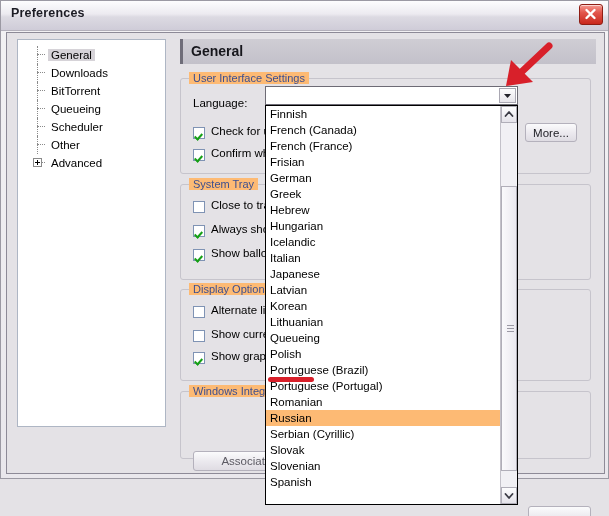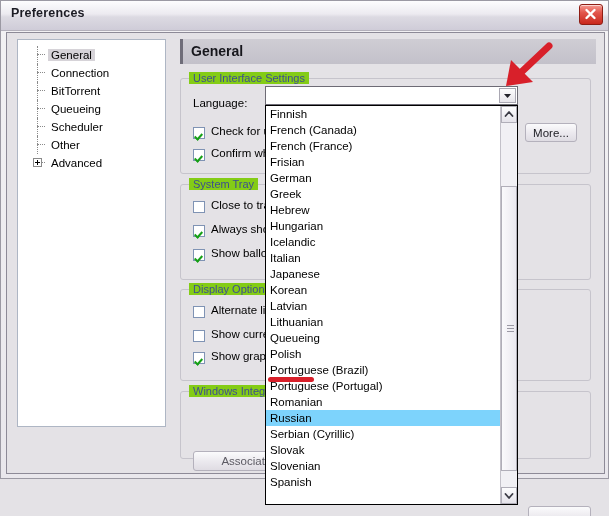--- a/index.html
+++ b/index.html
@@ -94,21 +94,21 @@
   }
 
   
   .group{
     position:absolute;
     border:1px solid #c6c4cc;border-radius:3px;
     box-sizing:border-box;
   }
   .group-title{
     position:absolute;top:-7px;left:8px;
-    background:#84cc16;padding:0 4px;
+    background:#fdba74;padding:0 4px;
     color:#3d4f8f;font-size:11px;text-align:right;
   }
   .row{position:absolute;font-size:11.5px;white-space:nowrap;}
 
   .cb{
     position:absolute;width:12px;height:12px;
     border:1px solid #7f93b4;background:#fff;box-sizing:border-box;
   }
   .cb.on:after{
     content:"";position:absolute;left:2px;top:4px;
@@ -146,21 +146,21 @@
   #dropdown{
     position:absolute;left:265px;top:105px;width:253px;height:400px;
     background:#fff;border:1px solid #000;box-sizing:border-box;
     z-index:60;overflow:hidden;
   }
   #dd-list{position:absolute;left:0;top:0;width:234px;}
   .dd-item{
     height:16px;line-height:16px;padding-left:4px;
     font-size:11.5px;white-space:nowrap;cursor:default;
   }
-  .dd-item.sel{background:#7dd3fc;}
+  .dd-item.sel{background:#fdba74;}
 
   
   #dd-scroll{
     position:absolute;right:0;top:0;width:17px;height:398px;
     background:#f1f0f4;border-left:1px solid #c3c1c9;box-sizing:border-box;
   }
   .sb-btn{
     position:absolute;left:0;width:16px;height:17px;
     background:linear-gradient(to bottom,#fdfdfe,#e4e2e9);
     border:1px solid #b0aeb8;box-sizing:border-box;cursor:pointer;
@@ -204,21 +204,21 @@
       <div style="height:6px"></div>
 
       <div class="tree-item sel">
         <span class="vline"></span>
         <span class="dotline"></span>
         <span class="lbl">General</span>
       </div>
       <div class="tree-item">
         <span class="vline"></span>
         <span class="dotline"></span>
-        <span class="lbl">Connection</span>
+        <span class="lbl">Downloads</span>
       </div>
       <div class="tree-item">
         <span class="vline"></span>
         <span class="dotline"></span>
         <span class="lbl">BitTorrent</span>
       </div>
       <div class="tree-item">
         <span class="vline"></span>
         <span class="dotline"></span>
         <span class="lbl">Queueing</span>
@@ -329,22 +329,22 @@
       <div class="dd-item">French (Canada)</div>
       <div class="dd-item">French (France)</div>
       <div class="dd-item">Frisian</div>
       <div class="dd-item">German</div>
       <div class="dd-item">Greek</div>
       <div class="dd-item">Hebrew</div>
       <div class="dd-item">Hungarian</div>
       <div class="dd-item">Icelandic</div>
       <div class="dd-item">Italian</div>
       <div class="dd-item">Japanese</div>
+      <div class="dd-item">Latvian</div>
       <div class="dd-item">Korean</div>
-      <div class="dd-item">Latvian</div>
       <div class="dd-item">Lithuanian</div>
       <div class="dd-item">Queueing</div>
       <div class="dd-item">Polish</div>
       <div class="dd-item">Portuguese (Brazil)</div>
       <div class="dd-item">Portuguese (Portugal)</div>
       <div class="dd-item">Romanian</div>
       <div class="dd-item sel">Russian</div>
       <div class="dd-item">Serbian (Cyrillic)</div>
       <div class="dd-item">Slovak</div>
       <div class="dd-item">Slovenian</div>

